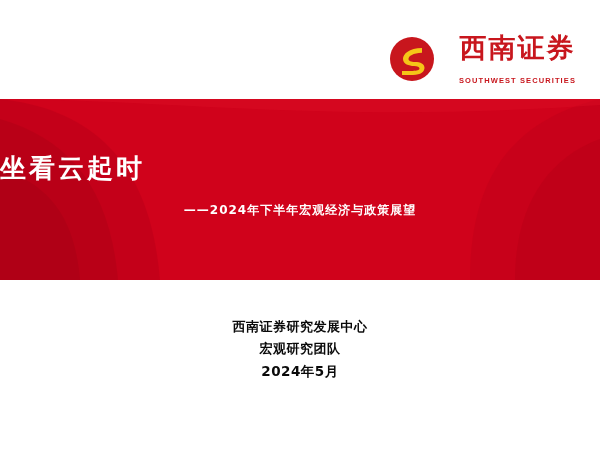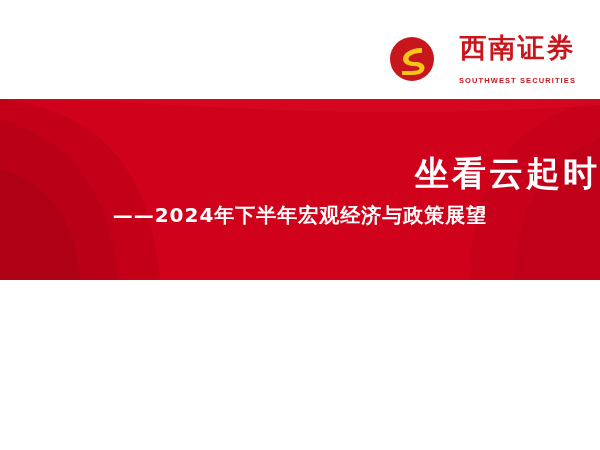--- a/index.html
+++ b/index.html
@@ -68,33 +68,33 @@
     overflow: hidden;
   }
   .banner-bg {
     position: absolute;
     inset: 0;
   }
   .title-cn {
     position: absolute;
     width: 100%;
     top: 52px;
-    text-align: right;
+    text-align: left;
     color: #ffffff;
-    font-size: 34px;
+    font-size: 26px;
     font-weight: bold;
     letter-spacing: 3px;
   }
   .subtitle-cn {
     position: absolute;
     width: 100%;
     top: 103px;
     text-align: center;
     color: #ffffff;
-    font-size: 20px;
+    font-size: 12px;
     font-weight: bold;
     letter-spacing: 1px;
   }
 
   
   .footer-block {
     position: absolute;
     left: 0;
     top: 316px;
     width: 100%;
@@ -139,14 +139,19 @@
       <path d="M0 20 C70 40, 110 90, 118 181 L0 181 Z" fill="#b50017" opacity="0.7"></path>
       <path d="M0 70 C50 85, 75 120, 80 181 L0 181 Z" fill="#aa0015" opacity="0.6"></path>
       <path d="M600 0 C520 20, 470 70, 470 181 L600 181 Z" fill="#c00019" opacity="0.5"></path>
       <path d="M600 40 C545 60, 515 110, 515 181 L600 181 Z" fill="#b50017" opacity="0.45"></path>
       <path d="M0 0 C160 0, 330 25, 600 6 L600 0 Z" fill="#e01228" opacity="0.35"></path>
     </svg>
     <div class="title-cn">坐看云起时</div>
     <div class="subtitle-cn">——2024年下半年宏观经济与政策展望</div>
   </div>
 
+  <div class="footer-block">
+    <div class="footer-line">西南证券研究发展中心</div>
+    <div class="footer-line">宏观研究团队</div>
+    <div class="footer-date">2024年5月</div>
+  </div>
 
 </div>
 
 </body></html>

